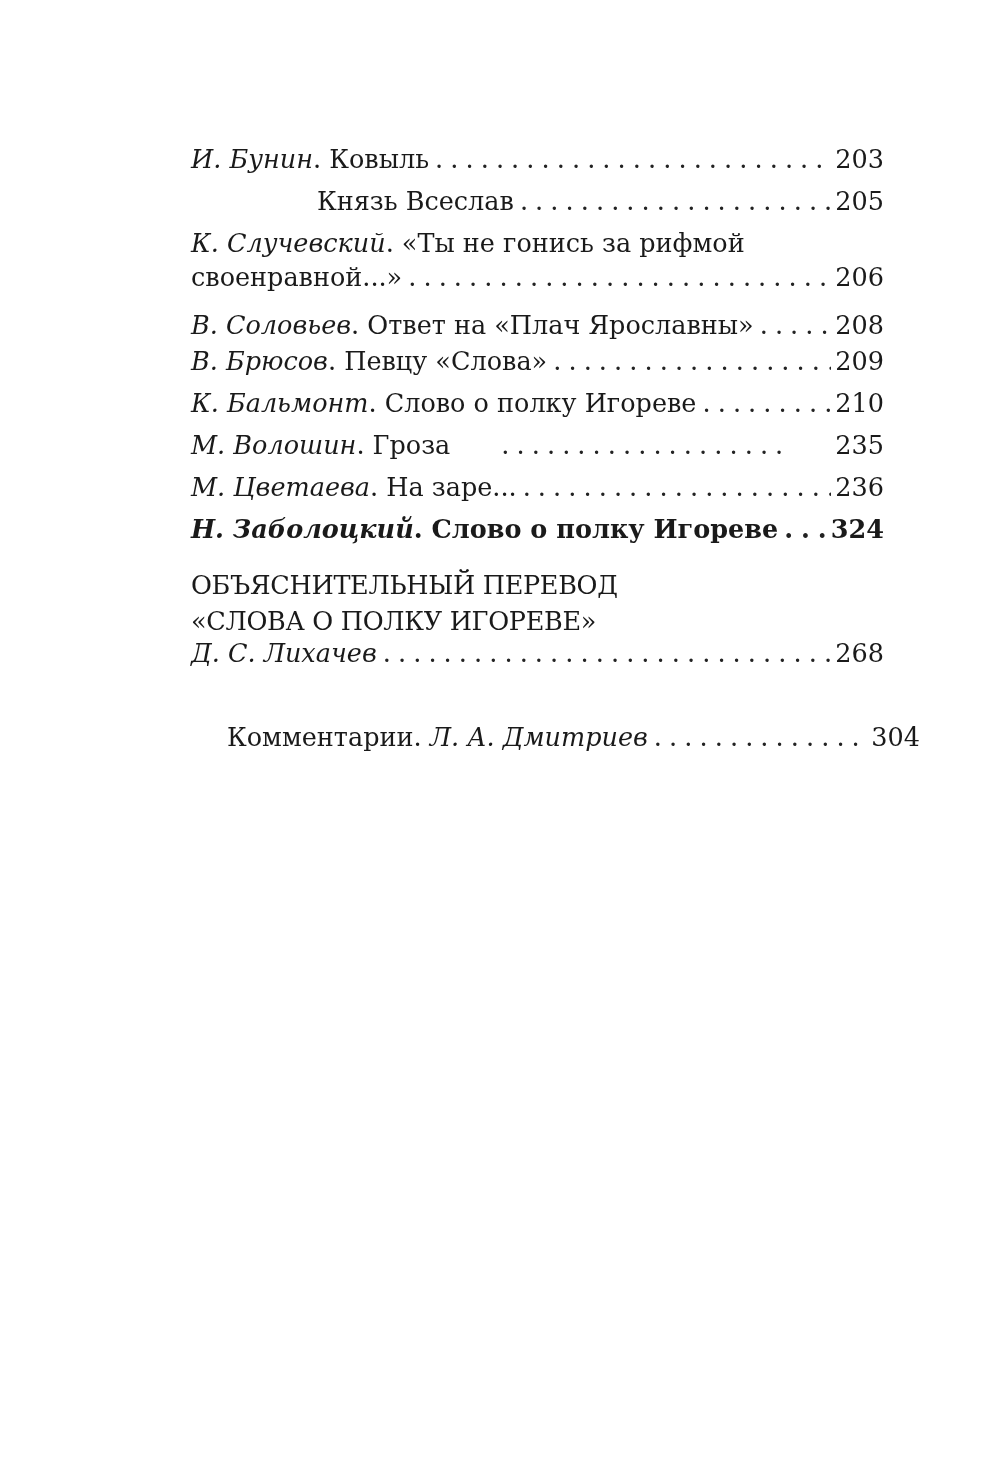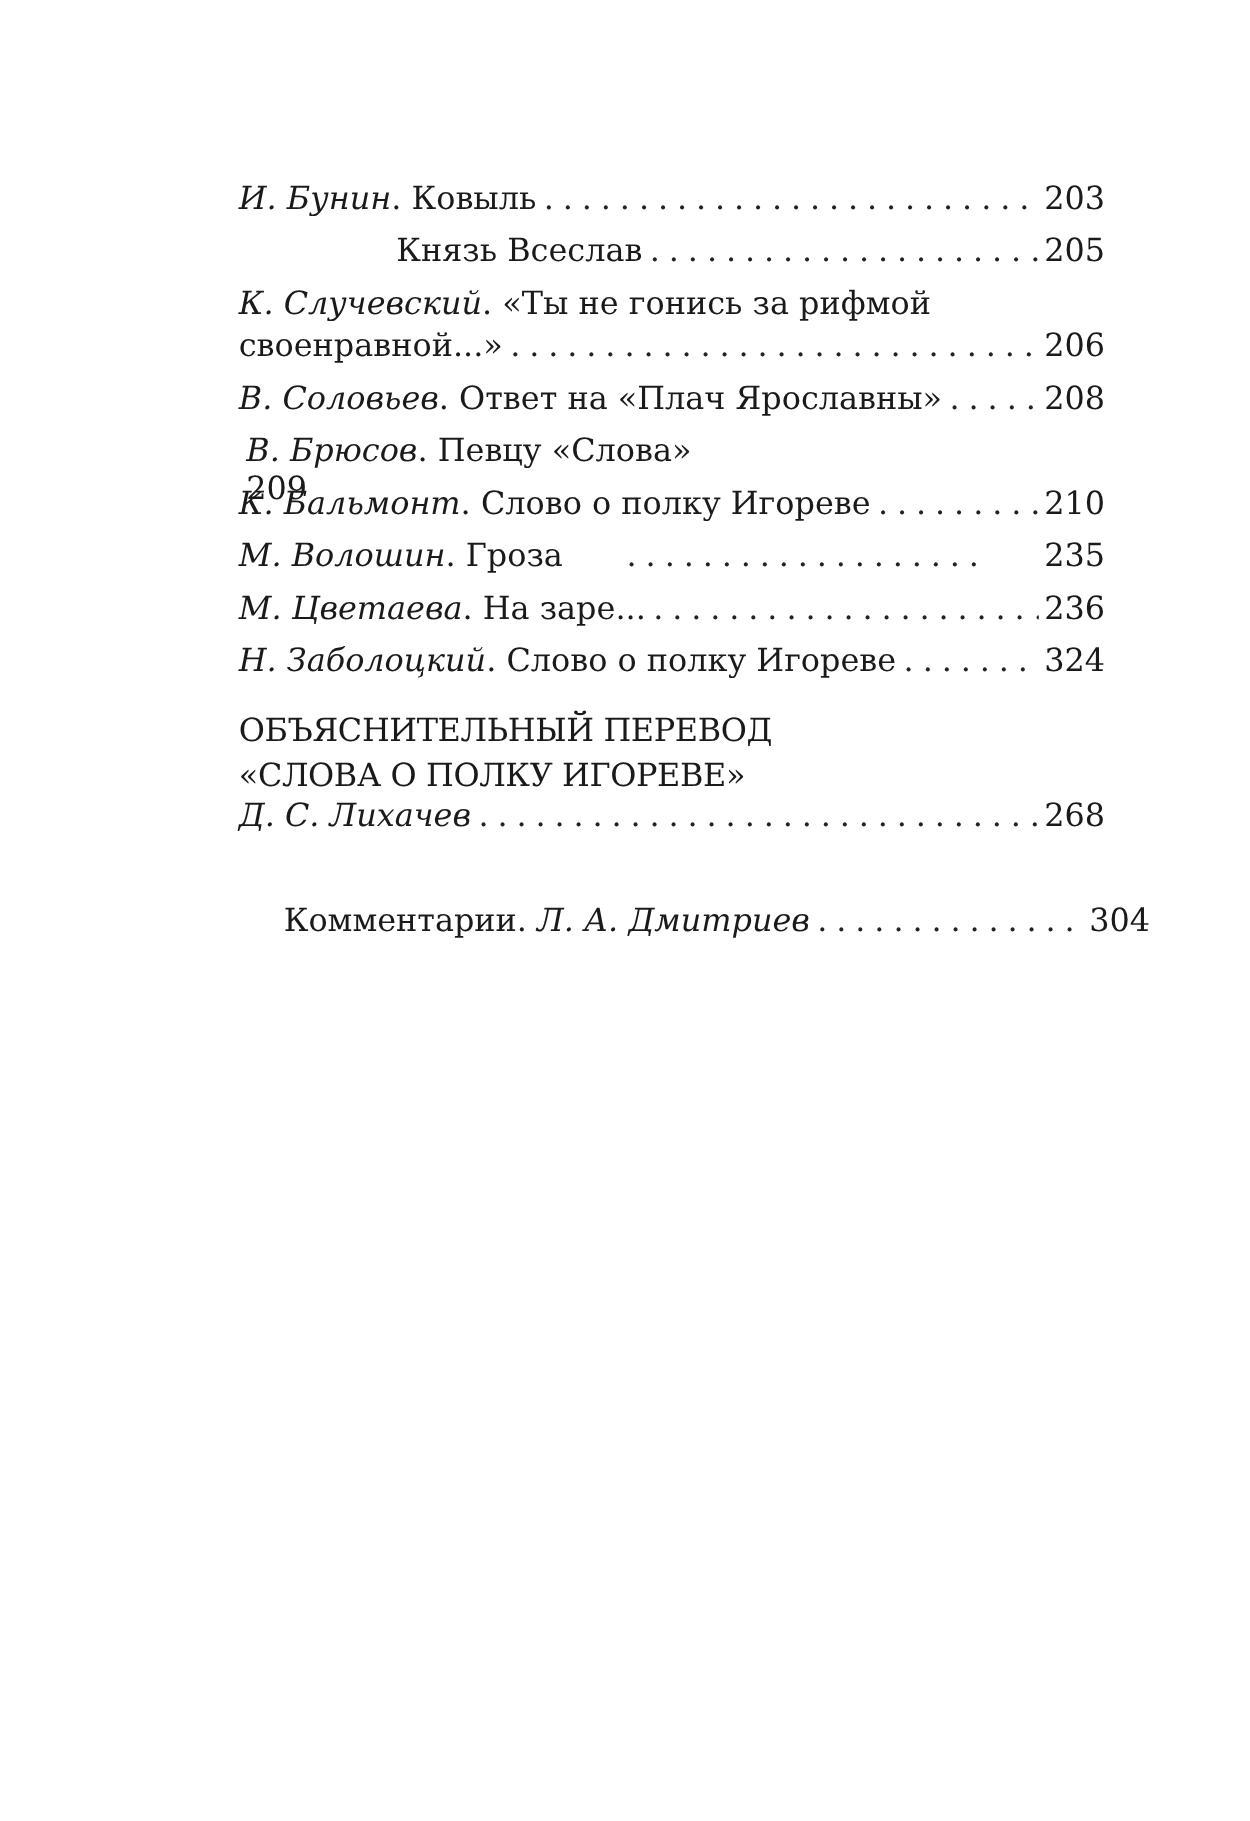--- a/index.html
+++ b/index.html
@@ -35,27 +35,27 @@
   <div class="row" style="top:88px;">
     <span class="title"><span class="author">К. Случевский</span>. <span>«Ты не гонись за рифмой</span></span>
   </div>
 
   <div class="row" style="top:122px;">
     <span class="title">своенравной...»</span>
     <span class="dots"></span>
     <span class="page">206</span>
   </div>
 
-  <div class="row" style="top:164px;">
+  <div class="row" style="top:164px;align-items:flex-end;">
     <span class="title"><span class="author">В. Соловьев</span>. <span>Ответ на «Плач Ярославны»</span></span>
     <span class="dots"></span>
     <span class="page">208</span>
   </div>
 
-  <div class="row" style="top:206px;flex-direction:column;">
+  <div class="row" style="top:206px;">
     <span class="title"><span class="author">В. Брюсов</span>. <span>Певцу «Слова»</span></span>
     <span class="dots"></span>
     <span class="page">209</span>
   </div>
 
   <div class="row" style="top:248px;">
     <span class="title"><span class="author">К. Бальмонт</span>. <span>Слово о полку Игореве</span></span>
     <span class="dots"></span>
     <span class="page">210</span>
   </div>
@@ -65,21 +65,21 @@
     <span class="dots"></span>
     <span class="page">235</span>
   </div>
 
   <div class="row" style="top:332px;">
     <span class="title"><span class="author">М. Цветаева</span>. <span>На заре...</span></span>
     <span class="dots"></span>
     <span class="page">236</span>
   </div>
 
-  <div class="row" style="top:374px;">
+  <div class="row" style="top:374px;font-weight:bold;">
     <span class="title"><span class="author">Н. Заболоцкий</span>. <span>Слово о полку Игореве</span></span>
     <span class="dots"></span>
     <span class="page">324</span>
   </div>
 
   <div class="row caps" style="top:430px;">
     <span class="title">ОБЪЯСНИТЕЛЬНЫЙ ПЕРЕВОД</span>
   </div>
   <div class="row caps" style="top:466px;">
     <span class="title">«СЛОВА О ПОЛКУ ИГОРЕВЕ»</span>

